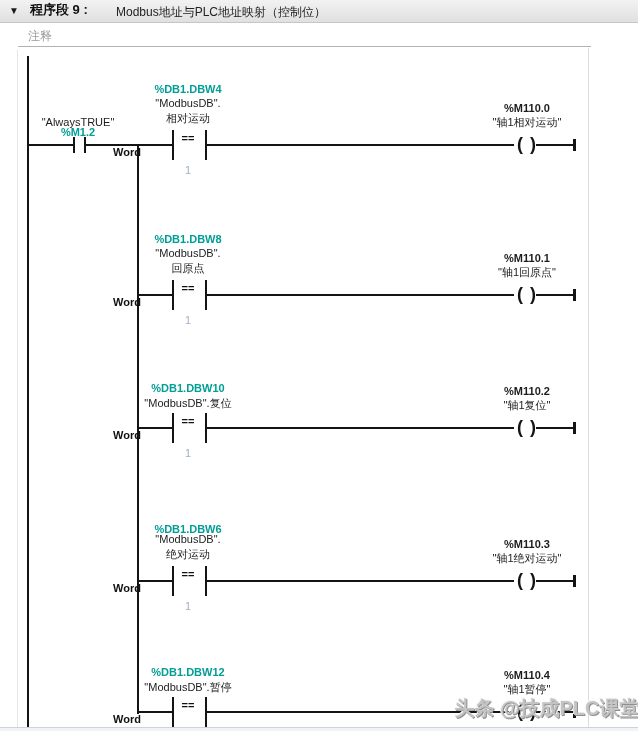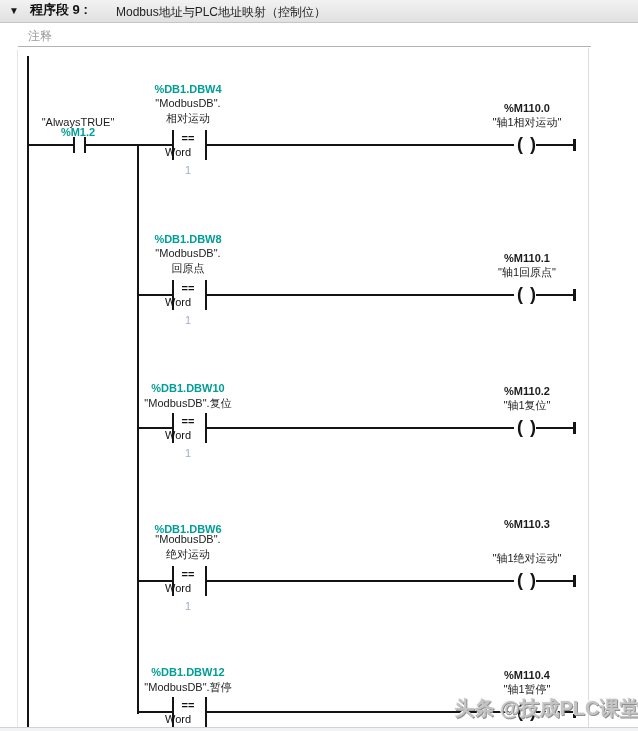--- a/index.html
+++ b/index.html
@@ -25,21 +25,21 @@
   .bottom-strip{position:absolute;left:0;top:728px;width:638px;height:3px;background:#f2f3f5;}
   .wire-h{position:absolute;height:2px;background:#141414;}
   .wire-v{position:absolute;width:2px;background:#141414;}
   .contact-bar{position:absolute;width:2px;height:16px;background:#141414;}
   .cmp-bar{position:absolute;width:2px;height:30px;background:#141414;}
   .terminal{position:absolute;width:3px;height:12px;background:#141414;}
   .lbl{position:absolute;width:150px;text-align:center;font-size:11px;line-height:13px;color:#1c1c1c;white-space:nowrap;}
   .lbl-sm{position:absolute;width:120px;text-align:center;font-size:11px;line-height:13px;color:#1c1c1c;white-space:nowrap;}
   .addr{color:#009E96;font-weight:bold;}
   .cmp-op{position:absolute;left:113px;width:150px;text-align:center;font-size:11px;font-weight:bold;color:#111;line-height:12px;}
-  .cmp-type{position:absolute;left:103px;width:150px;text-align:center;font-size:11px;font-weight:normal;color:#111;line-height:13px;}
+  .cmp-type{position:absolute;left:113px;width:150px;text-align:left;font-size:11px;font-weight:bold;color:#111;line-height:13px;}
   .cmp-val{position:absolute;left:113px;width:150px;text-align:center;font-size:11px;color:#9FB0C8;line-height:13px;}
   .coil-glyph{
     position:absolute;left:505px;width:44px;text-align:center;
     font-size:18px;font-weight:bold;color:#141414;line-height:22px;letter-spacing:1px;
   }
   .coil-lbl{position:absolute;left:452px;width:150px;text-align:center;font-size:11px;line-height:13px;color:#1c1c1c;white-space:nowrap;}
   .watermark{
     position:absolute;left:452px;top:695px;width:190px;text-align:center;
     font-size:20px;font-weight:bold;color:#c4c4c4;white-space:nowrap;z-index:10;
     text-shadow:1px 1px 0 #8f8f8f,-1px -1px 0 #f8f8f8;
@@ -128,21 +128,21 @@
     <div class="wire-h" style="left:137px;top:580px;width:35px;"></div>
     <div class="lbl addr" style="left:113px;top:523px;">%DB1.DBW6</div>
     <div class="lbl" style="left:113px;top:533px;">"ModbusDB".</div>
     <div class="lbl" style="left:113px;top:548px;">绝对运动</div>
     <div class="cmp-bar" style="left:172px;top:566px;"></div>
     <div class="cmp-bar" style="left:205px;top:566px;"></div>
     <div class="cmp-op" style="top:568px;">==</div>
     <div class="cmp-type" style="top:582px;">Word</div>
     <div class="cmp-val" style="top:600px;">1</div>
     <div class="wire-h" style="left:207px;top:580px;width:307px;"></div>
-    <div class="coil-lbl addr" style="top:518px;">%M110.3</div>
+    <div class="coil-lbl addr" style="top:538px;">%M110.3</div>
     <div class="coil-lbl" style="top:552px;">"轴1绝对运动"</div>
     <div class="coil-glyph" style="top:569px;">(  )</div>
     <div class="wire-h" style="left:536px;top:580px;width:37px;"></div>
     <div class="terminal" style="left:573px;top:575px;"></div>
   </div>
 
   <div>
     <div class="wire-h" style="left:137px;top:711px;width:35px;"></div>
     <div class="lbl addr" style="left:113px;top:666px;">%DB1.DBW12</div>
     <div class="lbl" style="left:113px;top:681px;">"ModbusDB".暂停</div>

